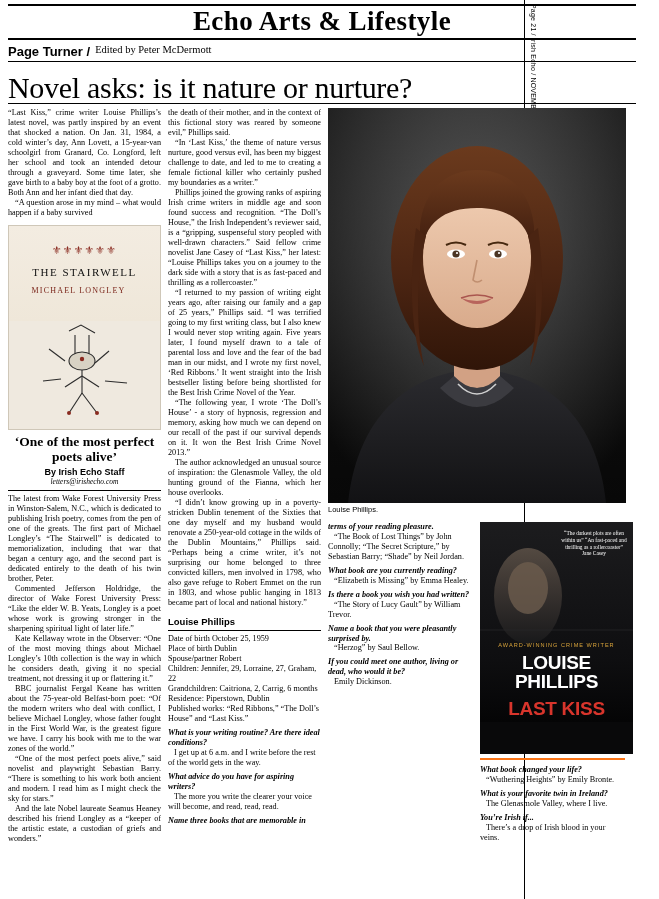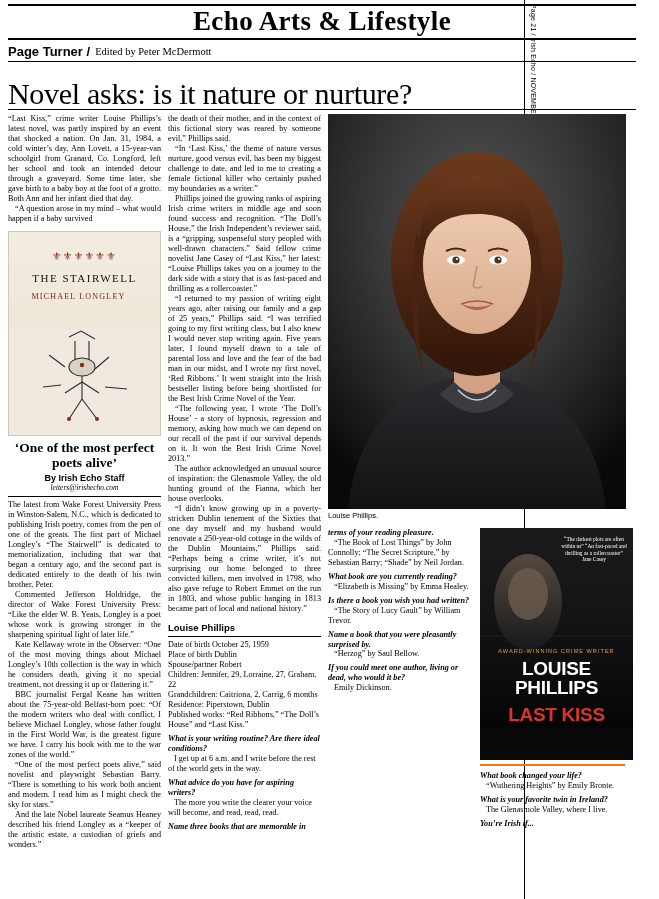--- a/index.html
+++ b/index.html
@@ -58,25 +58,25 @@
   }
   .masthead-title {
     font-family: "Liberation Serif", serif;
     font-weight: bold;
     font-size: 27px;
     letter-spacing: 0.4px;
     line-height: 1;
   }
   .kicker-row {
     display: flex;
-    align-items: center;
+    align-items: flex-start;
     gap: 5px;
     border-bottom: 1px solid #000;
     padding-bottom: 2px;
-    margin-bottom: 16px;
+    margin-bottom: 10px;
   }
   .kicker {
     font-family: "Liberation Sans", sans-serif;
     font-weight: bold;
     font-size: 13px;
   }
   .kicker-sub {
     font-family: "Liberation Serif", serif;
     font-size: 10.5px;
     font-style: normal;
@@ -474,20 +474,21 @@
             </div>
 
             <div class="pullbox">
               <p class="qa-q">What book changed your life?</p>
               <p class="qa-a">“Wuthering Heights” by Emily Bronte.</p>
 
               <p class="qa-q">What is your favorite twin in Ireland?</p>
               <p class="qa-a">The Glenasmole Valley, where I live.</p>
 
               <p class="qa-q">You’re Irish if...</p>
+              <p class="qa-a">There’s a drop of Irish blood in your veins.</p>
             </div>
           </div>
         </div>
       </div>
 
     </div>
   </div>
 </div>
 
 </body></html>

